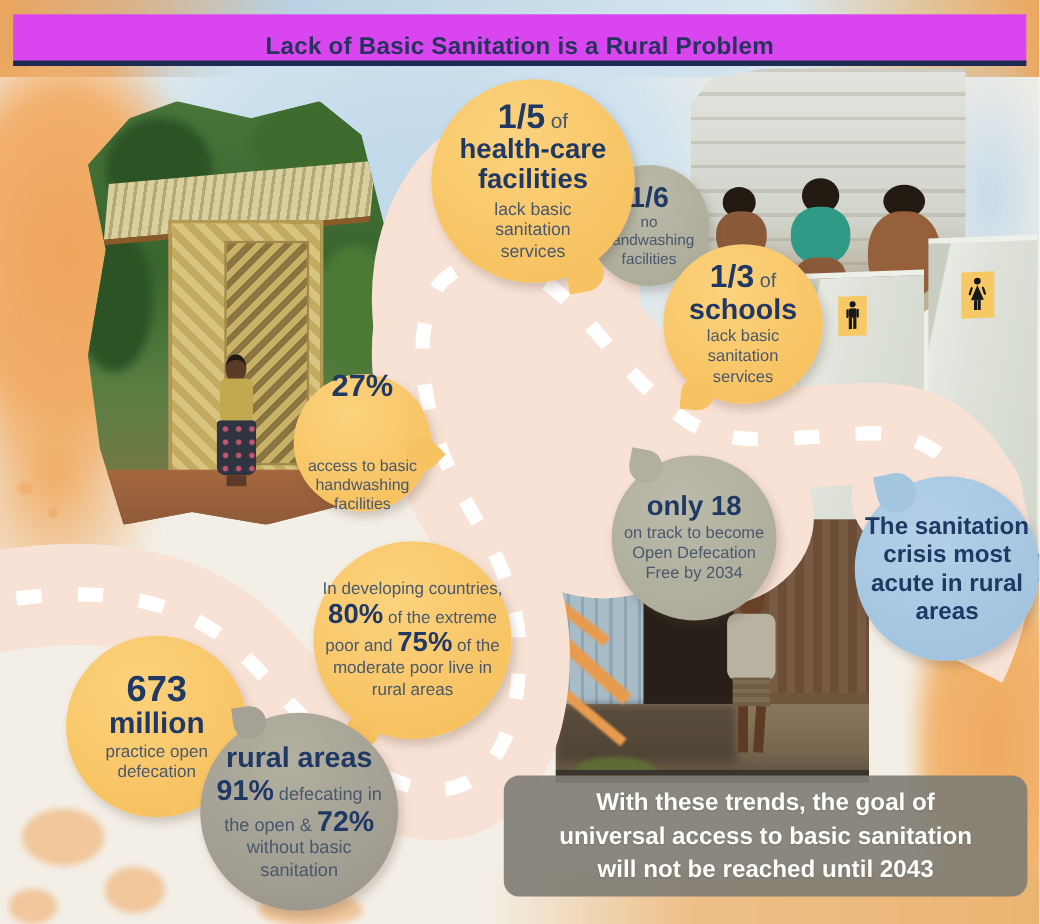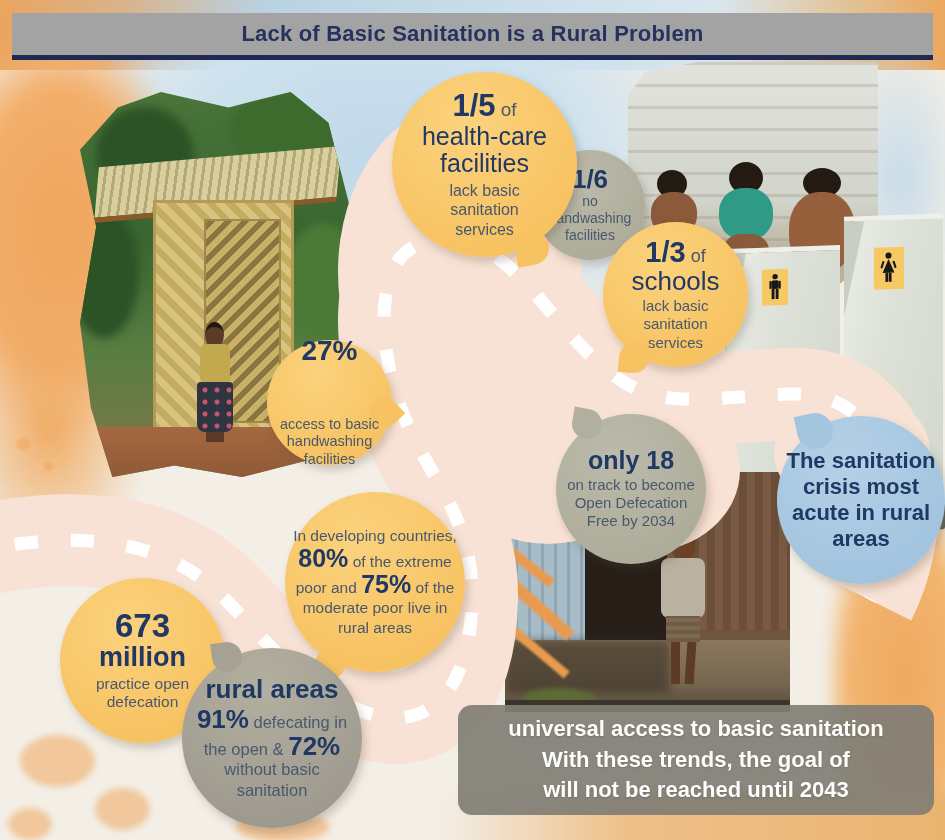--- a/index.html
+++ b/index.html
@@ -120,21 +120,21 @@
     text-align:center;z-index:3;box-shadow:3px 5px 9px rgba(90,70,50,.25);color:#49586c;}
   .bubble .tail{position:absolute;width:30px;height:30px;border-radius:50% 50% 0 50%;z-index:-1;}
   .yellow{background:radial-gradient(circle at 40% 28%,#fbd27d,#f6bd58);}
   .yellow .tail{background:#f7c261;}
   .blue{background:radial-gradient(circle at 40% 28%,#b4d0e7,#9cc0dc);}
   .blue .tail{background:#a3c5de;}
   .gray{background:radial-gradient(circle at 40% 28%,#bcbbab,#a9a896);}
   .gray .tail{background:#b0afa0;}
   .gray-dark{background:radial-gradient(circle at 45% 22%,#b3afa0,#98948a);}
   .gray-dark .tail{background:#a5a195;}
-  .navy{color:#1f3864;font-weight:normal;}
+  .navy{color:#1f3864;font-weight:bold;}
   .stat{color:#1f3864;font-weight:bold;line-height:1.05;}
   .desc{line-height:1.22;}
 
   #b-healthcare{left:392px;top:72px;width:185px;height:185px;z-index:4;}
   #b-healthcare .tail{right:28px;bottom:-8px;transform:rotate(80deg);width:34px;height:34px;}
   #b-healthcare .stat{font-size:31px;}
   #b-healthcare .suffix{font-size:19px;margin-left:5px;}
   #b-healthcare .bname{font-size:25px;line-height:1.1;}
   #b-healthcare .desc{font-size:16px;width:128px;margin-top:3px;}
 
@@ -163,21 +163,21 @@
   #b-countries .tail{border-radius:50% 0 50% 50%;top:-5px;right:14px;transform:rotate(10deg);}
   #b-countries .stat{font-size:29px;}
   #b-countries .bname{font-size:25px;line-height:1.1;}
   #b-countries .desc{font-size:14.5px;width:122px;margin-top:1px;}
 
   #b-ontrack{left:556px;top:414px;width:150px;height:150px;z-index:4;}
   #b-ontrack .tail{border-radius:0 50% 50% 50%;top:-5px;left:16px;transform:rotate(10deg);}
   #b-ontrack .stat{font-size:25px;}
   #b-ontrack .desc{font-size:15px;width:132px;margin-top:2px;}
 
-  #b-crisis{left:777px;top:416px;width:168px;height:168px;}
+  #b-crisis{left:777px;top:433px;width:168px;height:168px;}
   #b-crisis .tail{border-radius:0 50% 50% 50%;top:-3px;left:20px;transform:rotate(-12deg);width:36px;height:36px;}
   #b-crisis .crisis-text{font-size:22px;font-weight:bold;color:#1f3864;width:152px;line-height:1.18;}
 
   #b-developing{left:285px;top:492px;width:180px;height:180px;}
   #b-developing .tail{left:30px;bottom:-7px;transform:rotate(60deg);}
   #b-developing .devtext{font-size:15.5px;width:170px;line-height:1.28;}
   #b-developing .big{font-size:25px;font-weight:bold;color:#1f3864;line-height:1;}
 
   #b-million{left:60px;top:578px;width:165px;height:165px;}
   #b-million .stat{font-size:33px;}
@@ -185,21 +185,21 @@
   #b-million .desc{font-size:15.5px;width:130px;margin-top:3px;}
 
   #b-rural{left:182px;top:648px;width:180px;height:180px;z-index:4;}
   #b-rural .tail{border-radius:0 50% 50% 50%;top:-6px;left:30px;transform:rotate(-8deg);}
   #b-rural .heading{font-size:26px;font-weight:bold;color:#1f3864;line-height:1.1;}
   #b-rural .ruraltext{font-size:16.5px;width:168px;line-height:1.25;margin-top:2px;}
   #b-rural .big{font-size:26px;font-weight:bold;color:#1f3864;line-height:1;}
 
   
   #title-banner{position:absolute;left:12px;top:13px;width:921px;height:42px;z-index:6;
-    background:#a3a3a3;border-bottom:5px solid #1f2a52;display:flex;align-items:center;justify-content:center;}
+    background:#d946ef;border-bottom:5px solid #1f2a52;display:flex;align-items:flex-end;justify-content:center;}
   #title-banner .t{color:#27335e;font-size:22px;font-weight:bold;letter-spacing:.2px;}
 
   #bottom-banner{position:absolute;left:458px;top:705px;width:476px;height:110px;z-index:5;
     background:rgba(128,126,117,.92);border-radius:14px;display:flex;flex-direction:column;align-items:center;justify-content:center;}
   #bottom-banner div{color:#fdfdfb;font-size:22px;font-weight:bold;line-height:1.4;text-shadow:0 1px 2px rgba(0,0,0,.15);}
 </style>
 </head>
 <body>
 
 <div class="stage">
@@ -368,22 +368,22 @@
 
   <div class="bubble gray-dark" id="b-rural">
     <div class="tail"></div>
     <div class="heading">rural areas</div>
     <div class="ruraltext">
       <span class="big">91%</span><span> defecating in the open &amp; </span><span class="big">72%</span><span> without basic sanitation</span>
     </div>
   </div>
 
   <div id="bottom-banner">
+    <div>With these trends, the goal of</div>
     <div>universal access to basic sanitation</div>
-    <div>With these trends, the goal of</div>
     <div>will not be reached until 2043</div>
   </div>
 
   <div id="title-banner">
     <div class="t">Lack of Basic Sanitation is a Rural Problem</div>
   </div>
 
 </div>
 
 </body></html>

